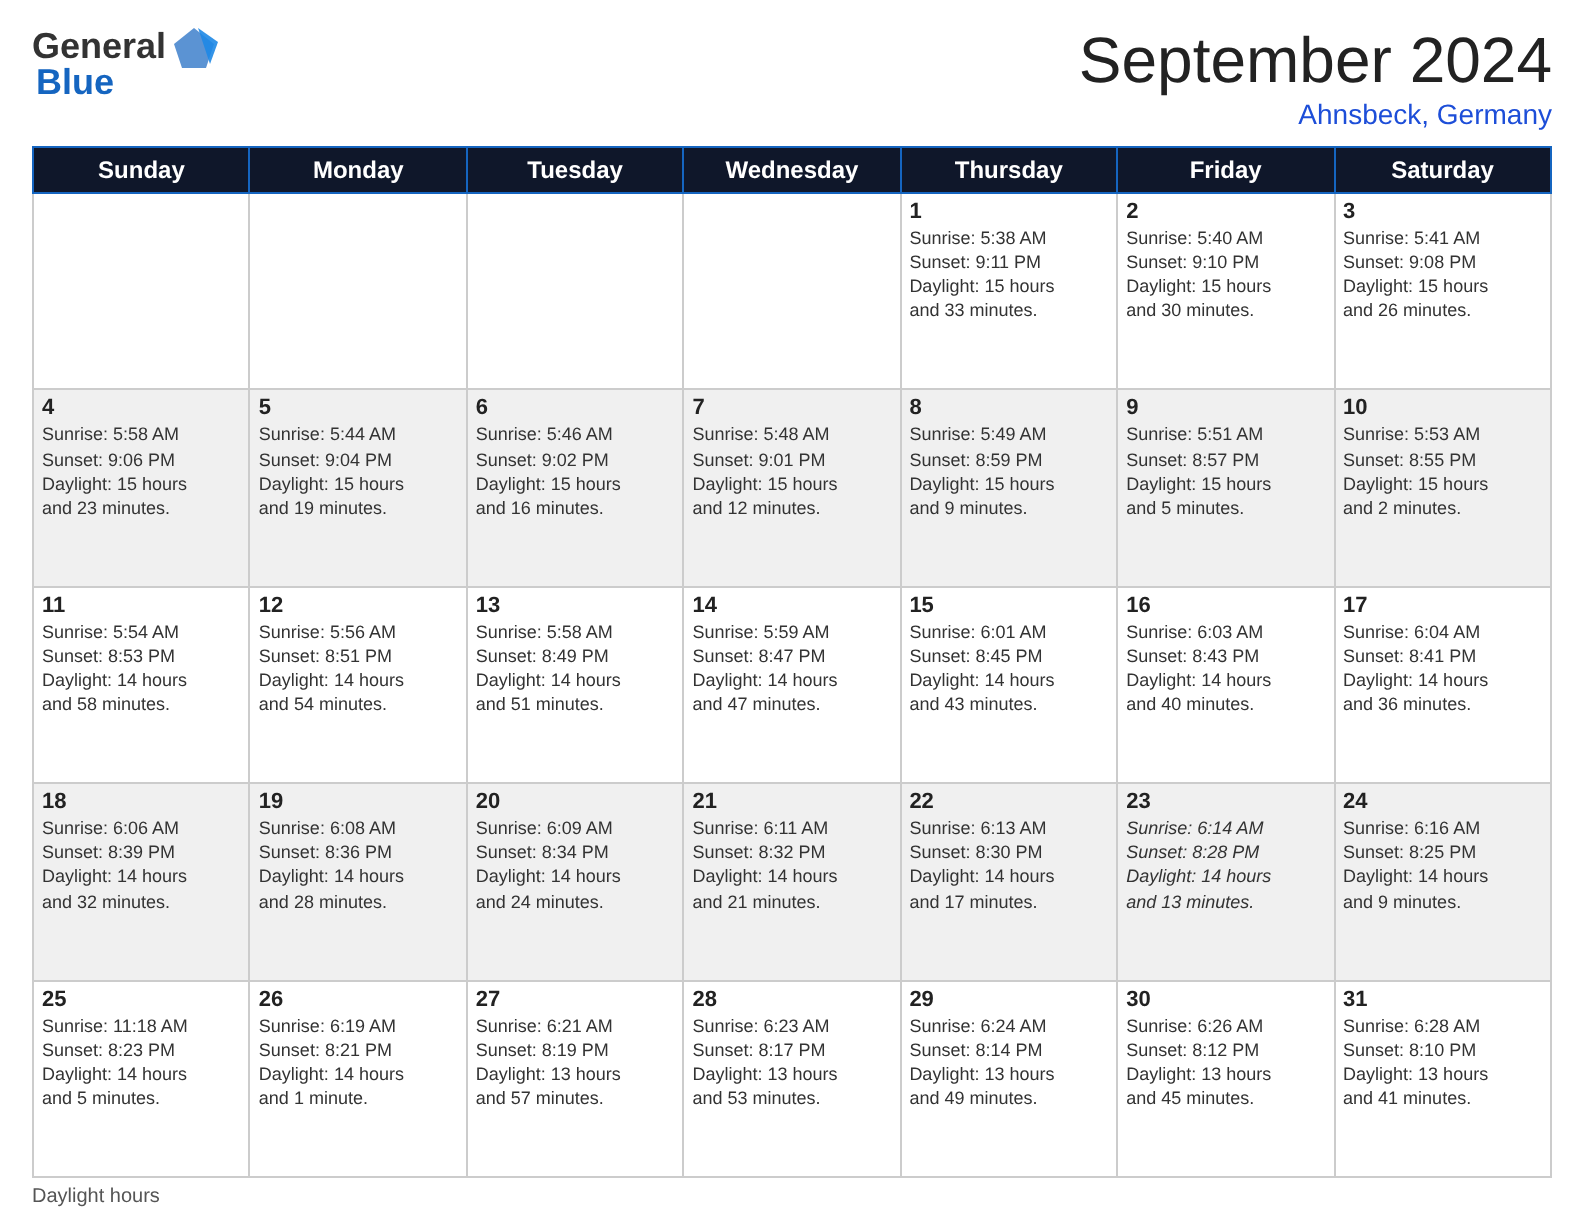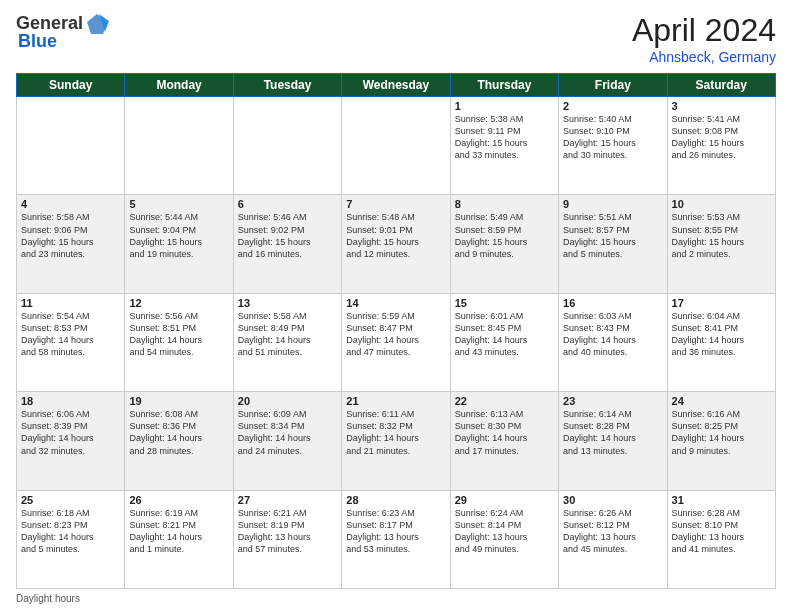--- a/index.html
+++ b/index.html
@@ -52,21 +52,21 @@
       font-size: 14px;
       color: #1d4ed8;
     }
     .calendar {
       flex: 1;
       border-collapse: collapse;
       width: 100%;
       table-layout: fixed;
     }
     .calendar th {
-      background: #14532d;
+      background: #0f172a;
       color: #fff;
       font-size: 12px;
       font-weight: bold;
       padding: 4px 3px;
       text-align: center;
       border: 1px solid #1565c0;
     }
     .calendar td {
       border: 1px solid #ccc;
       vertical-align: top;
@@ -114,21 +114,21 @@
             <polygon points="12,2 22,10 18,22 6,22 2,10" fill="#1565c0" opacity="0.7"></polygon>
             <polygon points="14,2 24,9 20,20 14,2" fill="#1e88e5" opacity="0.9"></polygon>
           </svg>
         </div>
         <div style="display:flex;align-items:center;margin-top:-4px;text-align:right;">
           <span class="logo-text logo-blue" style="margin-left:2px;">Blue</span>
         </div>
       </div>
     </div>
     <div class="title-block">
-      <div class="month-year">April 2024</div>
+      <div class="month-year">September 2024</div>
       <div class="location">Ahnsbeck, Germany</div>
     </div>
   </div>
 
   <table class="calendar">
     <thead>
       <tr>
       <th>Sunday</th>
           <th>Monday</th>
           <th>Tuesday</th>
@@ -299,37 +299,37 @@
           </td>
           <td class="shaded">
             <span class="day-num">22</span>
             <div class="day-info" style="white-space: pre-line;">Sunrise: 6:13 AM
 Sunset: 8:30 PM
 Daylight: 14 hours
 and 17 minutes.</div>
           </td>
           <td class="shaded">
             <span class="day-num">23</span>
-            <div class="day-info" style="white-space: pre-line;">Sunrise: 6:14 AM
+            <div class="day-info" style="white-space: pre-line; font-style: italic;">Sunrise: 6:14 AM
 Sunset: 8:28 PM
 Daylight: 14 hours
 and 13 minutes.</div>
           </td>
           <td class="shaded">
             <span class="day-num">24</span>
             <div class="day-info" style="white-space: pre-line;">Sunrise: 6:16 AM
 Sunset: 8:25 PM
 Daylight: 14 hours
 and 9 minutes.</div>
           </td>
         </tr>
         <tr>
           <td>
             <span class="day-num">25</span>
-            <div class="day-info" style="white-space: pre-line;">Sunrise: 6:18 AM
+            <div class="day-info" style="white-space: pre-line;">Sunrise: 11:18 AM
 Sunset: 8:23 PM
 Daylight: 14 hours
 and 5 minutes.</div>
           </td>
           <td>
             <span class="day-num">26</span>
             <div class="day-info" style="white-space: pre-line;">Sunrise: 6:19 AM
 Sunset: 8:21 PM
 Daylight: 14 hours
 and 1 minute.</div>

